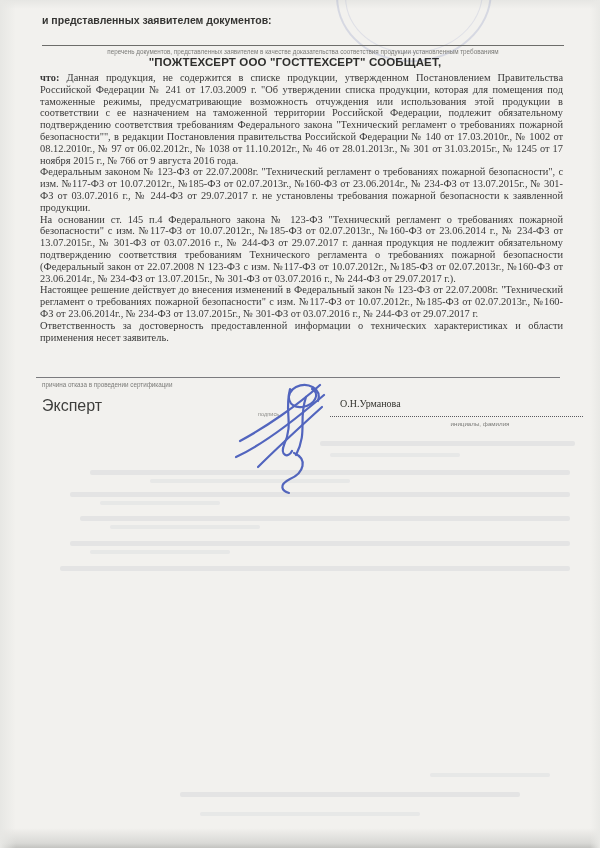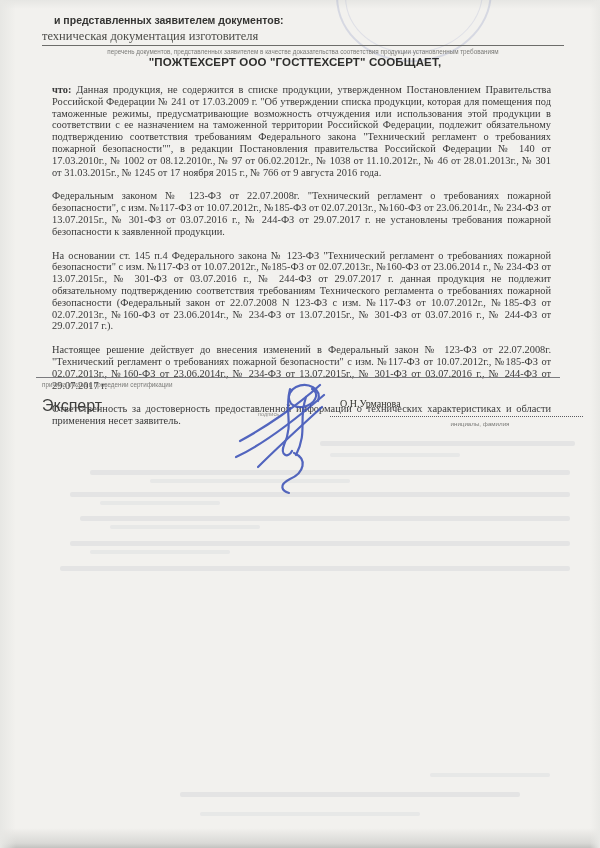--- a/index.html
+++ b/index.html
@@ -16,31 +16,31 @@
   .stamp{
     position:absolute;left:336px;top:-72px;width:152px;height:130px;
     border:2px solid rgba(104,122,182,.20);border-radius:50%;
     transform:rotate(-7deg);
   }
   .stamp::after{
     content:"";position:absolute;left:7px;top:7px;right:7px;bottom:7px;
     border:1px solid rgba(104,122,182,.14);border-radius:50%;
   }
   .hdr1{position:absolute;left:42px;top:14px;font-family:"Liberation Sans",sans-serif;
-    font-weight:bold;font-size:10.5px;color:#343432;margin-left:12px;}
+    font-weight:bold;font-size:10.5px;color:#343432;}
   .hdr2{position:absolute;left:42px;top:29px;font-size:12.5px;color:#4c4c48;}
   .rule-top{position:absolute;left:42px;right:36px;top:45px;height:1px;background:#6d6d6a;}
   .cap{font-family:"Liberation Sans",sans-serif;color:#7b7b78;}
   .cap-top{position:absolute;left:42px;right:36px;top:48px;text-align:center;font-size:6.3px;}
   .title{position:absolute;left:40px;width:510px;top:56px;text-align:center;
     font-family:"Liberation Sans",sans-serif;font-weight:bold;font-size:11.5px;
     color:#2e2e2c;letter-spacing:.15px;}
   .body{position:absolute;left:40px;width:523px;top:72px;font-size:10.4px;
     line-height:11.8px;text-align:justify;color:#3a3a3a;}
-  .body p{margin:12px;}
+  .body p{margin:0;}
   .rule-bottom{position:absolute;left:36px;right:40px;top:377px;height:1px;background:#7b7b7e;}
   .refusal{position:absolute;left:42px;top:381px;font-size:6.3px;}
   .expert{position:absolute;left:42px;top:397px;font-family:"Liberation Sans",sans-serif;
     font-size:16px;color:#3e3e3c;}
   .signature{position:absolute;left:232px;top:379px;width:120px;height:116px;}
   .sign-cap{position:absolute;left:258px;top:411px;font-size:5.6px;color:#8d8d8a;}
   .name{position:absolute;left:340px;top:398px;font-size:10px;color:#34342f;}
   .dotline{position:absolute;left:330px;width:253px;top:406px;height:10px;
     border-bottom:1px dotted #5a5a5e;}
   .name-cap{position:absolute;left:380px;width:200px;top:420px;text-align:center;font-size:6.2px;}
@@ -49,21 +49,20 @@
   .b2{background:rgba(106,118,144,.07);height:4px;}
 </style>
 </head>
 <body>
 
 <div class="page">
 
   <div class="stamp"></div>
 
   <div class="hdr1">и представленных заявителем документов:</div>
-  <div class="hdr2">техническая документация изготовителя</div>
   <div class="rule-top"></div>
   <div class="cap cap-top">перечень документов, представленных заявителем в качестве доказательства соответствия продукции установленным требованиям</div>
   <div class="title">"ПОЖТЕХСЕРТ ООО "ГОСТТЕХСЕРТ" СООБЩАЕТ,</div>
 
   <div class="body">
     <p><b>что:</b><span> Данная продукция, не содержится в списке продукции, утвержденном Постановлением Правительства Российской Федерации № 241 от 17.03.2009 г. "Об утверждении списка продукции, которая для помещения под таможенные режимы, предусматривающие возможность отчуждения или использования этой продукции в соответствии с ее назначением на таможенной территории Российской Федерации, подлежит обязательному подтверждению соответствия требованиям Федерального закона "Технический регламент о требованиях пожарной безопасности"", в редакции Постановления правительства Российской Федерации № 140 от 17.03.2010г., № 1002 от 08.12.2010г.,  № 97 от 06.02.2012г.,  № 1038 от 11.10.2012г., № 46 от 28.01.2013г., № 301 от 31.03.2015г., № 1245 от 17 ноября 2015 г., № 766 от 9 августа 2016 года.</span></p>
     <p>Федеральным законом № 123-ФЗ от 22.07.2008г. "Технический регламент о требованиях пожарной безопасности", с изм. №117-ФЗ от 10.07.2012г., №185-ФЗ от 02.07.2013г., №160-ФЗ от 23.06.2014г., № 234-ФЗ от 13.07.2015г., № 301-ФЗ от 03.07.2016 г., № 244-ФЗ от 29.07.2017 г.  не установлены требования пожарной безопасности к заявленной продукции.</p>
     <p>На основании ст. 145 п.4 Федерального закона № 123-ФЗ "Технический регламент о требованиях пожарной безопасности" с изм. №117-ФЗ от 10.07.2012г., №185-ФЗ от 02.07.2013г., №160-ФЗ от 23.06.2014 г., № 234-ФЗ от 13.07.2015г., № 301-ФЗ от 03.07.2016 г., № 244-ФЗ от 29.07.2017 г.  данная продукция не подлежит обязательному подтверждению соответствия требованиям Технического регламента о требованиях пожарной безопасности (Федеральный закон от 22.07.2008 N 123-ФЗ с изм. №117-ФЗ от 10.07.2012г., №185-ФЗ от 02.07.2013г., №160-ФЗ от 23.06.2014г., № 234-ФЗ от 13.07.2015г., № 301-ФЗ от 03.07.2016 г., № 244-ФЗ от 29.07.2017 г.).</p>
     <p>Настоящее решение действует до внесения изменений в Федеральный закон № 123-ФЗ от 22.07.2008г. "Технический регламент о требованиях пожарной безопасности" с изм. №117-ФЗ от 10.07.2012г., №185-ФЗ от 02.07.2013г., №160-ФЗ от 23.06.2014г., № 234-ФЗ от 13.07.2015г., № 301-ФЗ от 03.07.2016 г., № 244-ФЗ от 29.07.2017 г.</p>
     <p>Ответственность за достоверность предоставленной информации о технических характеристиках и области применения несет заявитель.</p>

